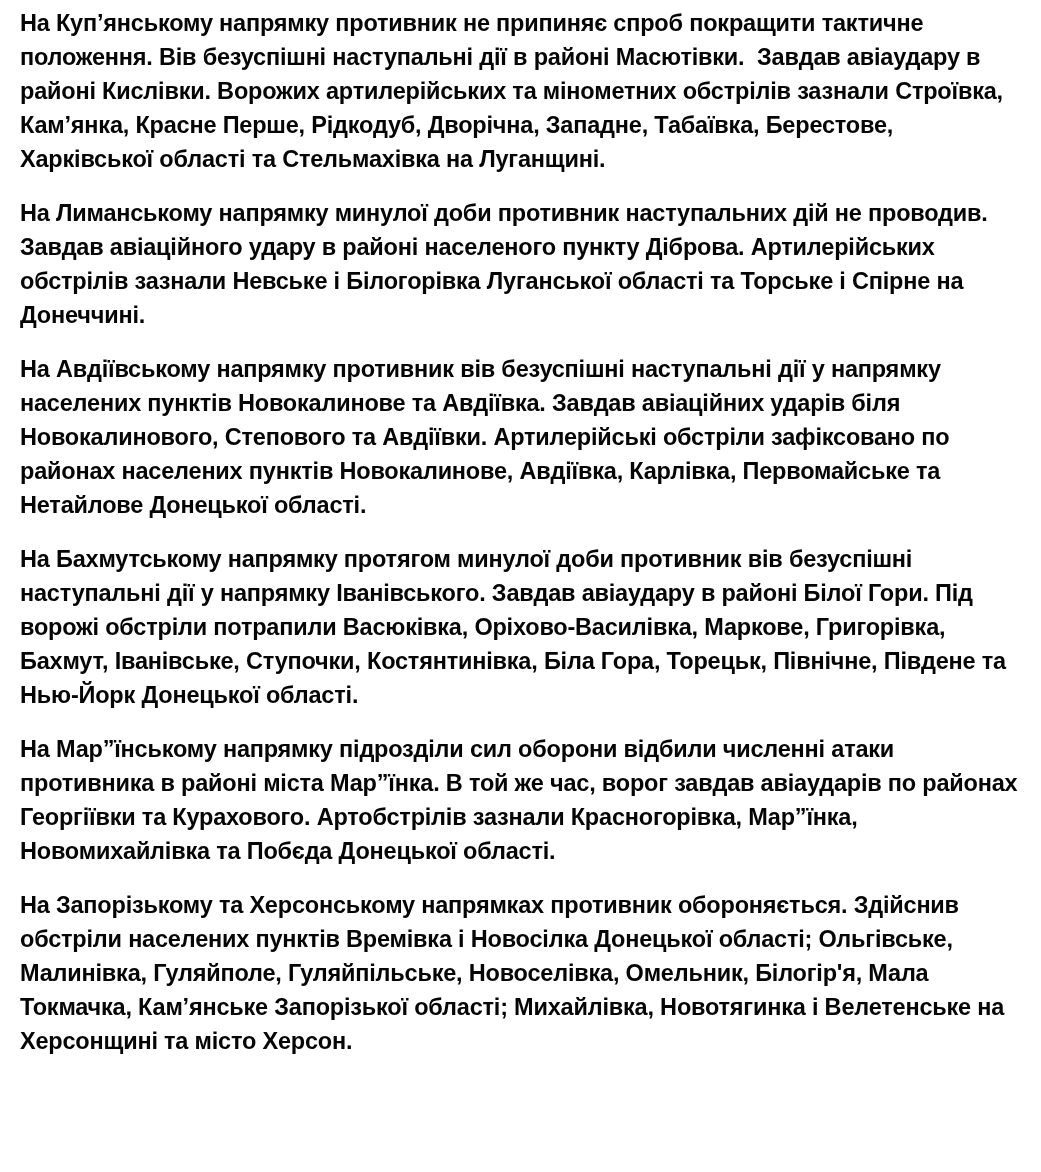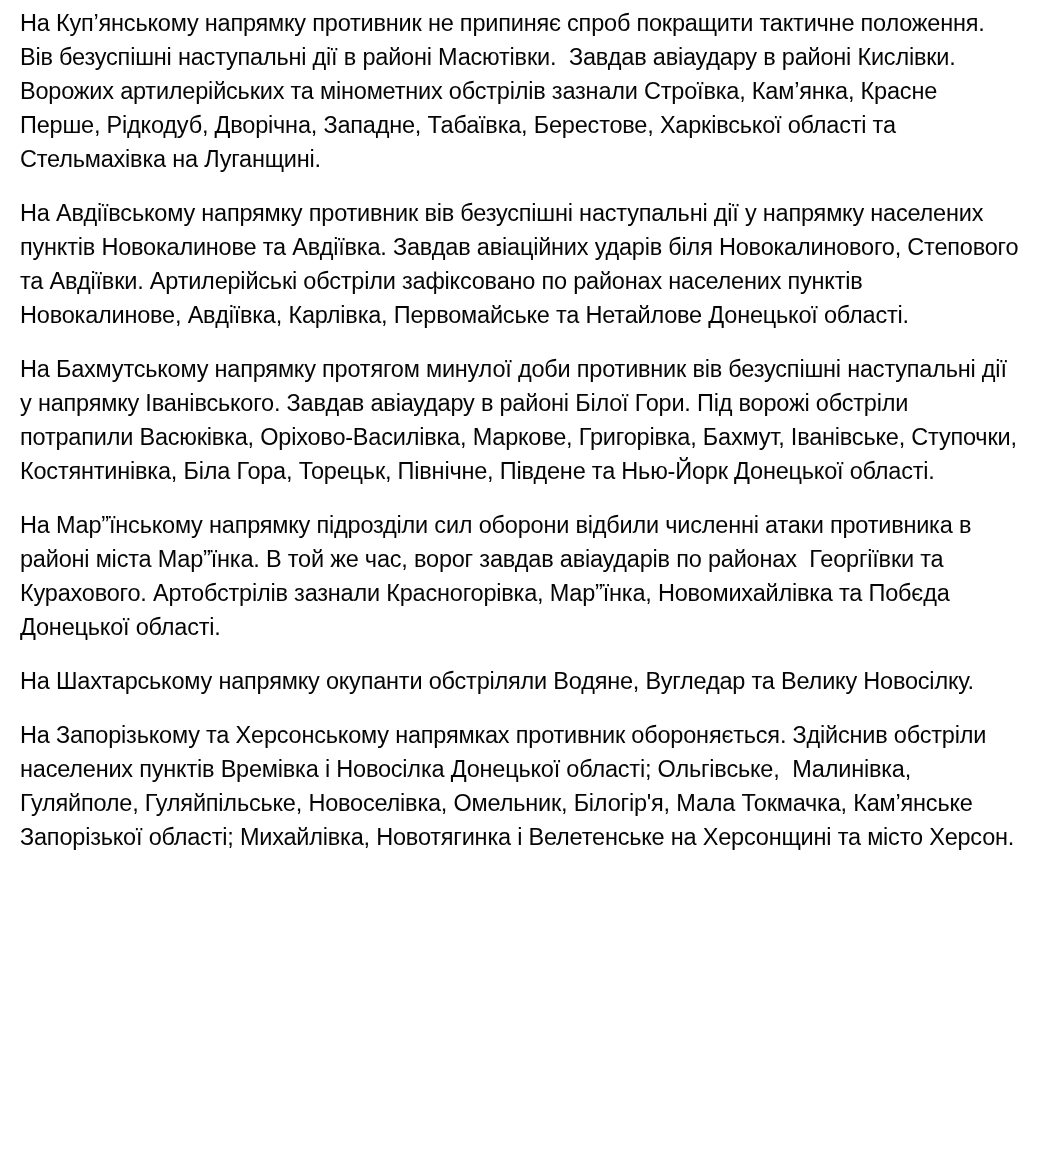--- a/index.html
+++ b/index.html
@@ -14,32 +14,33 @@
     font-family: "Liberation Sans", sans-serif;
   }
   .report {
     box-sizing: border-box;
     width: 1041px;
     padding: 6px 18px 10px 20px;
     color: #050505;
     font-size: 23.5px;
     line-height: 34px;
     letter-spacing: -0.2px;
+    font-weight: bold;
   }
   .report p {
     margin: 0 0 20px 0;
     white-space: pre-wrap;
   }
   .report p:last-child {
     margin-bottom: 0;
   }
 </style>
 </head>
 <body>
 
 <div class="report">
   <p>На Куп’янському напрямку противник не припиняє спроб покращити тактичне положення. Вів безуспішні наступальні дії в районі Масютівки.  Завдав авіаудару в районі Кислівки. Ворожих артилерійських та мінометних обстрілів зазнали Строївка, Кам’янка, Красне Перше, Рідкодуб, Дворічна, Западне, Табаївка, Берестове, Харківської області та Стельмахівка на Луганщині.</p>
+  <p>На Лиманському напрямку минулої доби противник наступальних дій не проводив. Завдав авіаційного удару в районі населеного пункту Діброва. Артилерійських обстрілів зазнали Невське і Білогорівка Луганської області та Торське і Спірне на Донеччині.</p>
   <p>На Авдіївському напрямку противник вів безуспішні наступальні дії у напрямку населених пунктів Новокалинове та Авдіївка. Завдав авіаційних ударів біля Новокалинового, Степового та Авдіївки. Артилерійські обстріли зафіксовано по районах населених пунктів Новокалинове, Авдіївка, Карлівка, Первомайське та Нетайлове Донецької області.</p>
   <p>На Бахмутському напрямку протягом минулої доби противник вів безуспішні наступальні дії у напрямку Іванівського. Завдав авіаудару в районі Білої Гори. Під ворожі обстріли потрапили Васюківка, Оріхово-Василівка, Маркове, Григорівка, Бахмут, Іванівське, Ступочки, Костянтинівка, Біла Гора, Торецьк, Північне, Південе та Нью-Йорк Донецької області.</p>
   <p>На Мар”їнському напрямку підрозділи сил оборони відбили численні атаки противника в районі міста Мар”їнка. В той же час, ворог завдав авіаударів по районах  Георгіївки та Курахового. Артобстрілів зазнали Красногорівка, Мар”їнка, Новомихайлівка та Побєда Донецької області.</p>
-  <p>На Шахтарському напрямку окупанти обстріляли Водяне, Вугледар та Велику Новосілку.</p>
   <p>На Запорізькому та Херсонському напрямках противник обороняється. Здійснив обстріли населених пунктів Времівка і Новосілка Донецької області; Ольгівське,  Малинівка, Гуляйполе, Гуляйпільське, Новоселівка, Омельник, Білогір'я, Мала Токмачка, Кам’янське Запорізької області; Михайлівка, Новотягинка і Велетенське на Херсонщині та місто Херсон.</p>
 </div>
 
 </body></html>

